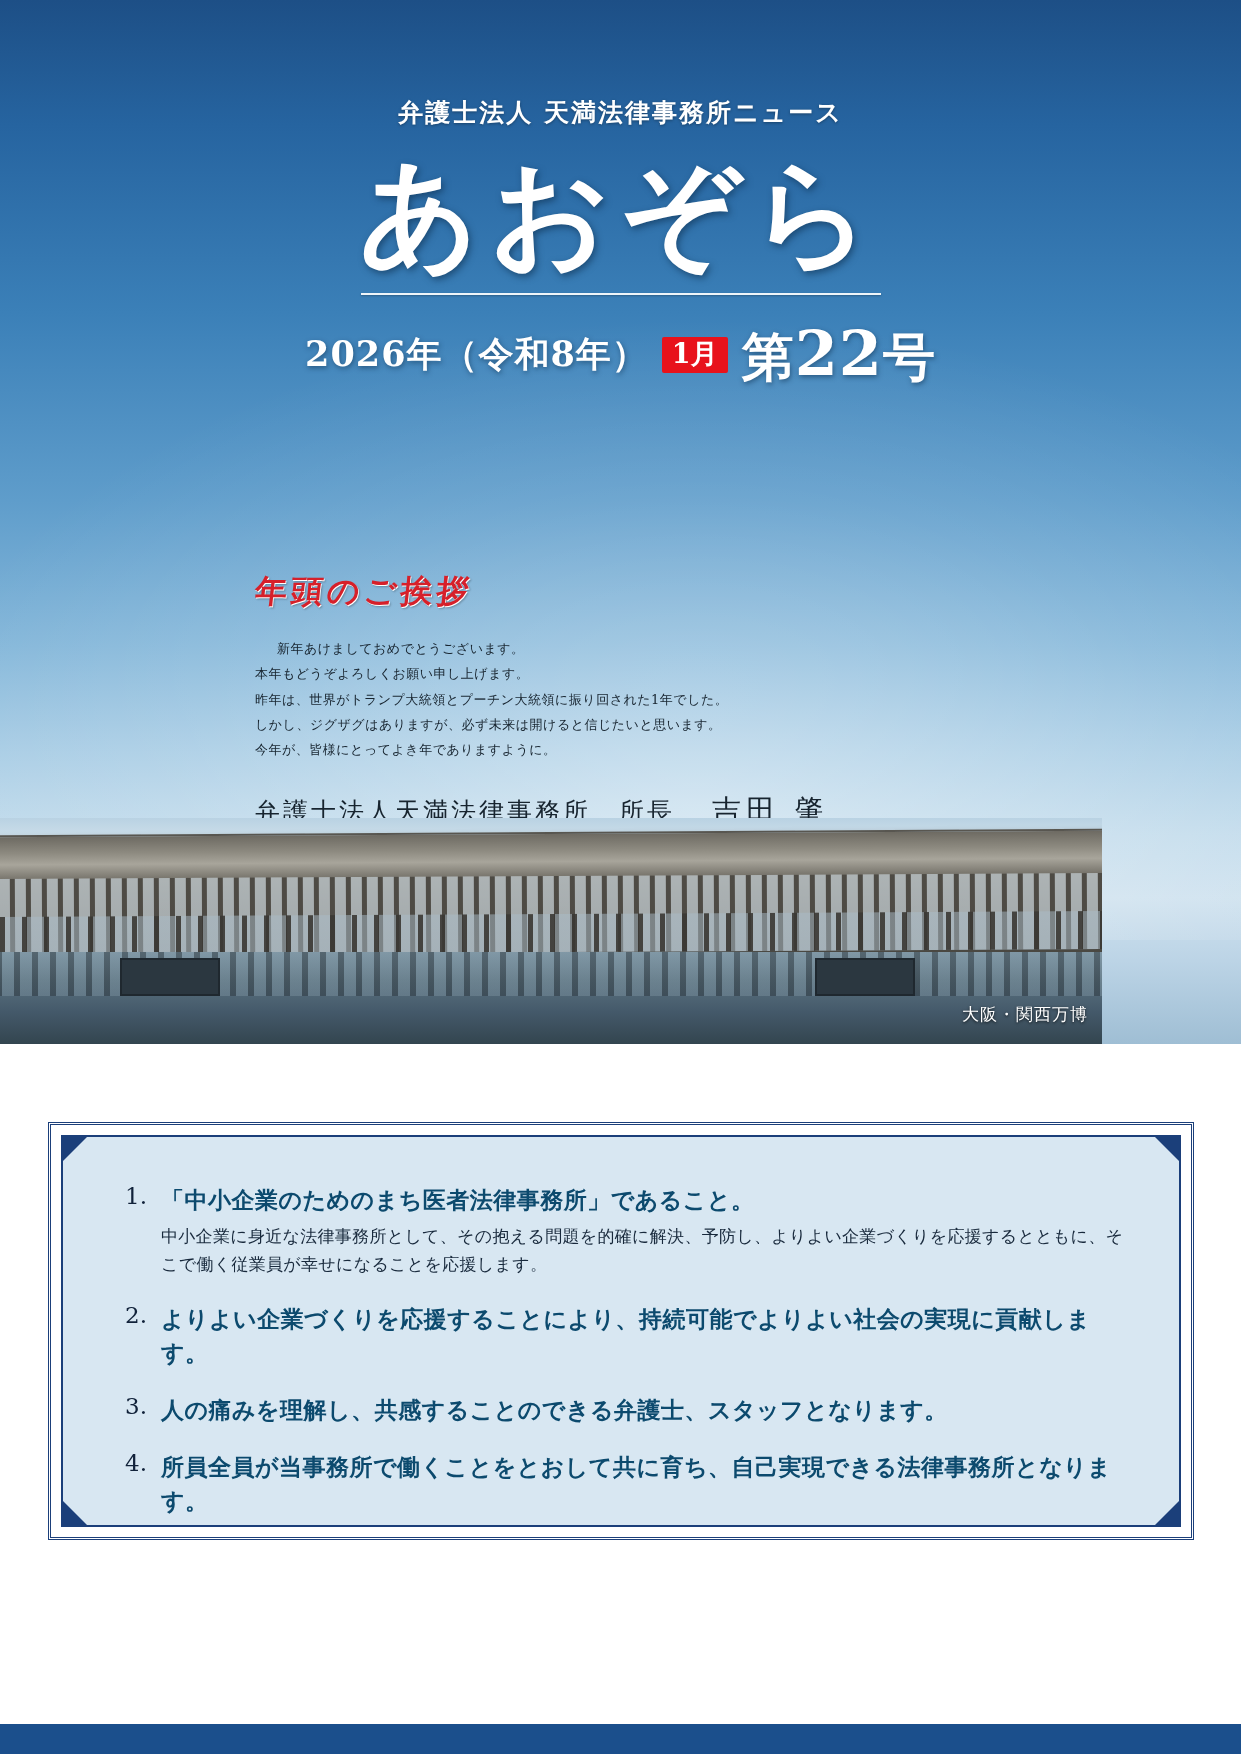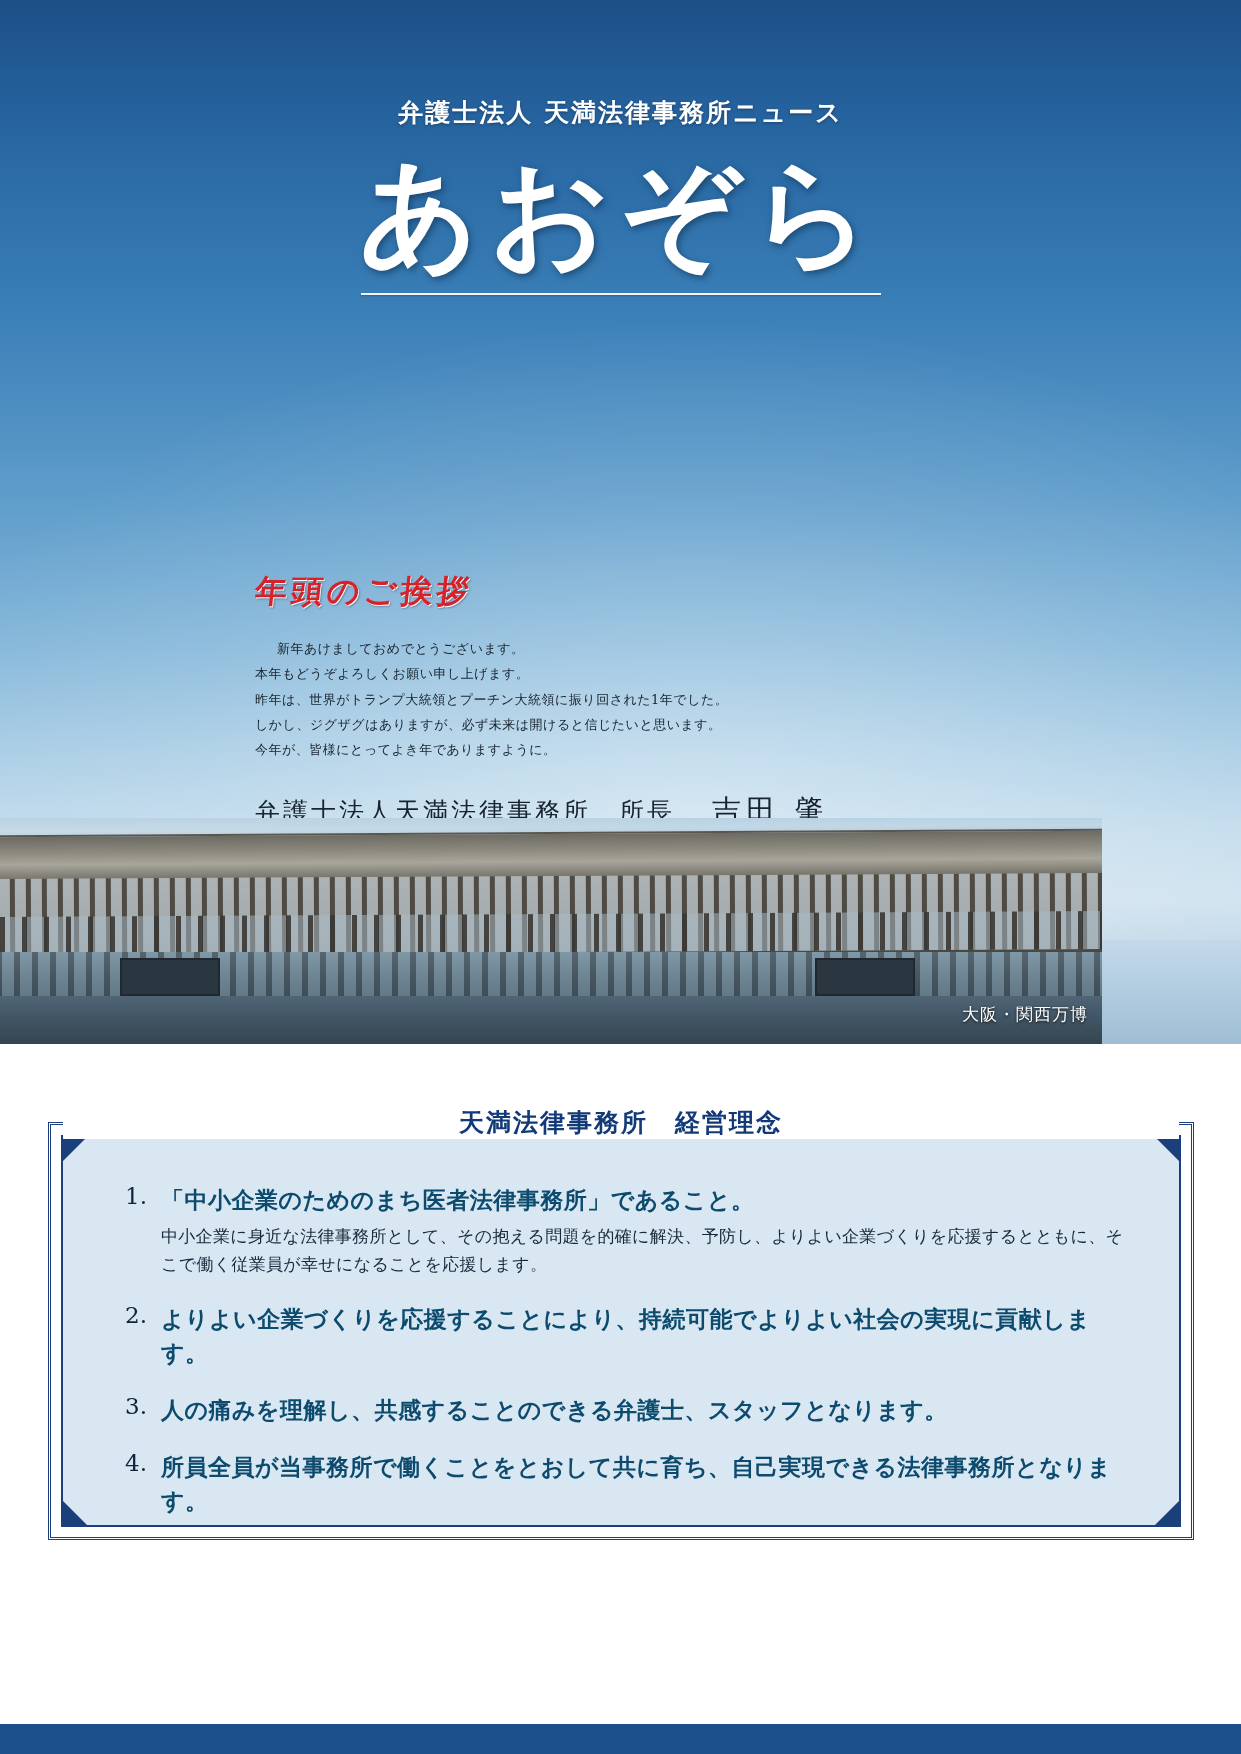--- a/index.html
+++ b/index.html
@@ -342,20 +342,25 @@
 </head>
 <body>
 
 <div class="hero">
   <div class="hero-glow"></div>
 
   <div class="masthead">
     <div class="kicker">弁護士法人 天満法律事務所ニュース</div>
     <div class="logo-title">あおぞら</div>
     <div class="rule"></div>
+    <div class="issue-line">
+      <span class="issue-date">2026年（令和8年）</span>
+      <span class="issue-month">1月</span>
+      <span class="issue-no"><span>第</span><span class="num">22</span><span>号</span></span>
+    </div>
   </div>
 
   <div class="greeting">
     <div class="greeting-heading">年頭のご挨拶</div>
     <div class="greeting-body">
       <span class="indent">新年あけましておめでとうございます。</span>
       <span>本年もどうぞよろしくお願い申し上げます。</span><br>
       <span>昨年は、世界がトランプ大統領とプーチン大統領に振り回された1年でした。</span><br>
       <span>しかし、ジグザグはありますが、必ず未来は開けると信じたいと思います。</span><br>
       <span>今年が、皆様にとってよき年でありますように。</span>
@@ -382,23 +387,20 @@
   </div>
 </div>
 
 <div class="philosophy-wrap">
   <div class="philosophy-inner">
     <div class="corner tl"></div>
     <div class="corner tr"></div>
     <div class="corner bl"></div>
     <div class="corner br"></div>
 
-    <div class="philosophy-title">
-      <span>天満法律事務所　経営理念</span>
-    </div>
 
     <div class="items">
       <div class="item">
         <div class="item-num">1.</div>
         <div class="item-main">
           <div class="item-head">「中小企業のためのまち医者法律事務所」であること。</div>
           <div class="item-sub">中小企業に身近な法律事務所として、その抱える問題を的確に解決、予防し、よりよい企業づくりを応援するとともに、そこで働く従業員が幸せになることを応援します。</div>
         </div>
       </div>
       <div class="item">

